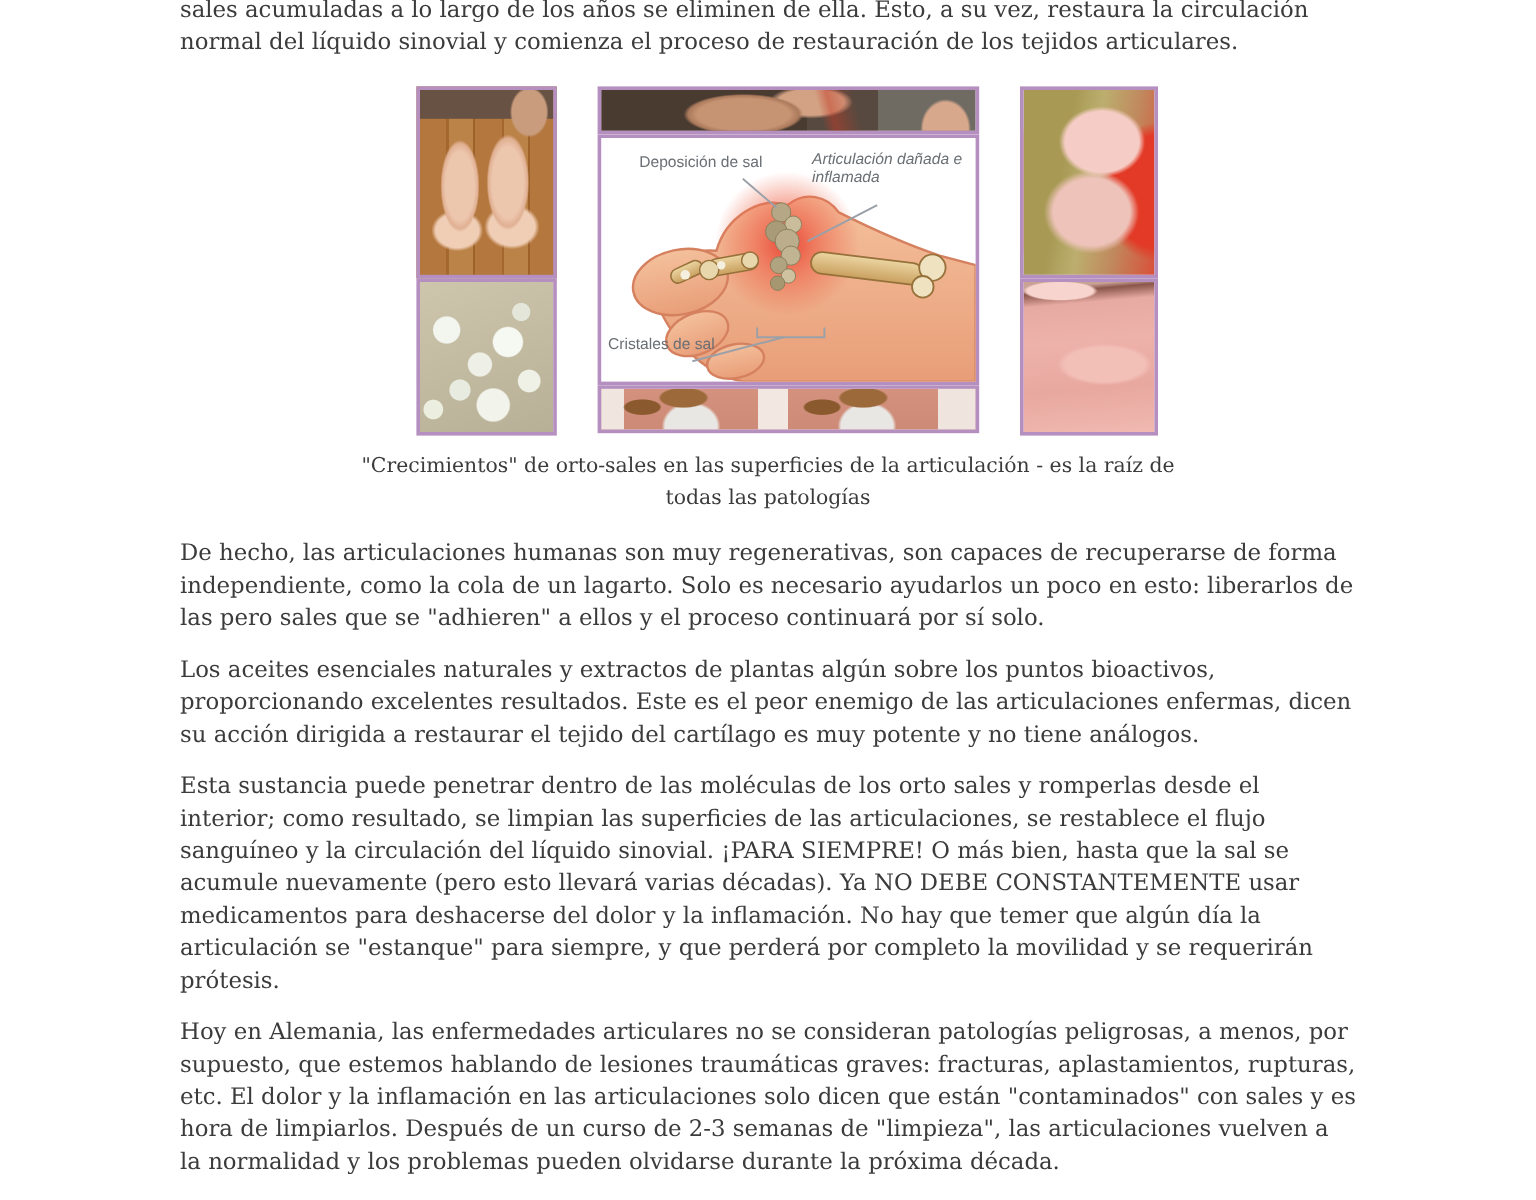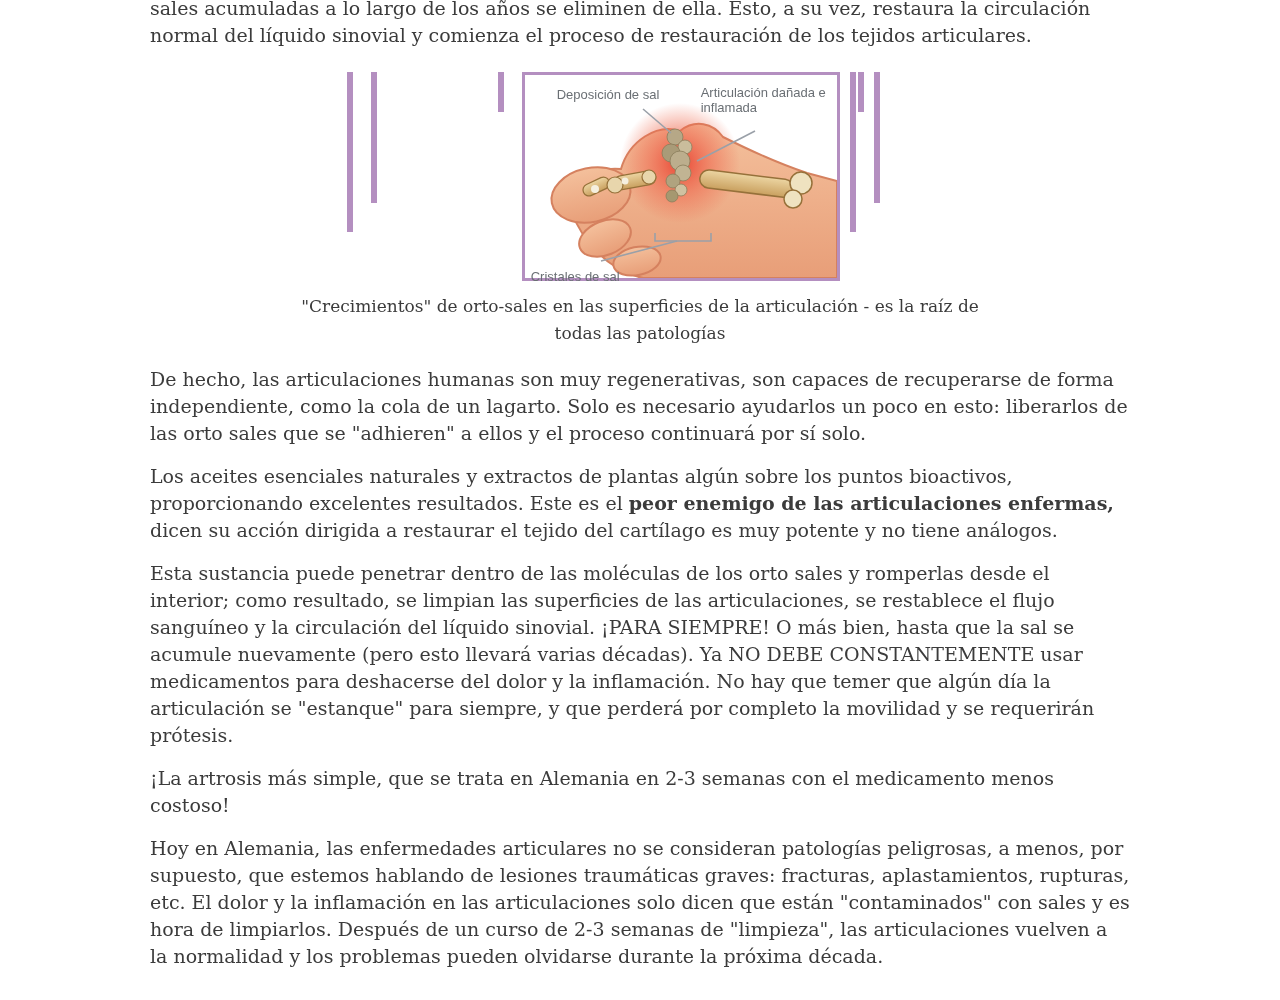--- a/index.html
+++ b/index.html
@@ -18,35 +18,36 @@
     width: 980px;
     margin: 0 auto;
   }
   .content p {
     font-size: 19px;
     line-height: 27px;
     margin: 0 0 16px 0;
     text-align: left;
   }
   p.intro { margin-top: -5px; }
-  .bold-seg { font-weight: bold; }
+  .bold-seg { font-weight: normal; }
 
   figure {
     margin: 23px 0 19px 0;
     padding: 0;
   }
   .collage {
     width: 650px;
     margin: 0 auto;
     display: flex;
     gap: 2px;
   }
   .col {
     display: flex;
-    gap: 18px;
+    flex-direction: column;
+    gap: 0;
     margin-left: 32px;
   }
   .col-left  { width: 165px; }
   .col-mid   { width: 318px; }
   .col-right { width: 163px; }
   .cell {
     box-sizing: border-box;
     border: 3px solid #b48fc0;
     background: #ddd;
   }
@@ -92,22 +93,22 @@
     background: #ffffff;
   }
   .diagram .dlabel {
     position: absolute;
     font-family: "Liberation Sans", sans-serif;
     font-size: 13px;
     line-height: 15px;
     color: #6a6f74;
   }
   .lbl-deposit  { left: 32px;  top: 12px; }
-  .lbl-damaged  { left: 176px; top: 10px; width: 128px; }
-  .lbl-crystals { left: 6px;   top: 194px; }
+  .lbl-damaged  { left: 176px; top: 10px; width: 128px; font-style: italic; }
+  .lbl-crystals { left: 6px;   top: 164px; }
   .knees {
     height: 40px;
     background:
       radial-gradient(ellipse 34px 14px at 22% 22%, #9c6a3a 0 55%, transparent 62%),
       radial-gradient(ellipse 26px 11px at 11% 45%, #8a5a2e 0 55%, transparent 62%),
       radial-gradient(ellipse 36px 30px at 24% 92%, #e9e7e3 0 60%, transparent 68%),
       radial-gradient(ellipse 34px 14px at 70% 22%, #9c6a3a 0 55%, transparent 62%),
       radial-gradient(ellipse 26px 11px at 59% 45%, #8a5a2e 0 55%, transparent 62%),
       radial-gradient(ellipse 36px 30px at 71% 92%, #e9e7e3 0 60%, transparent 68%),
       linear-gradient(90deg, #f1e6df 0 6%, transparent 6% 42%, #f3e8e1 42% 50%, transparent 50% 90%, #f0e5de 90%),
@@ -227,23 +228,22 @@
 
       <div class="col col-right">
         <div class="cell joint"></div>
         <div class="cell skin"></div>
       </div>
 
     </div>
     <figcaption>"Crecimientos" de orto-sales en las superficies de la articulación - es la raíz de todas las patologías</figcaption>
   </figure>
 
-  <p>De hecho, las articulaciones humanas son muy regenerativas, son capaces de recuperarse de forma independiente, como la cola de un lagarto. Solo es necesario ayudarlos un poco en esto: liberarlos de las orto sales que se "adhieren" a ellos y el proceso continuará por sí solo.</p>
+  <p>De hecho, las articulaciones humanas son muy regenerativas, son capaces de recuperarse de forma independiente, como la cola de un lagarto. Solo es necesario ayudarlos un poco en esto: liberarlos de las pero sales que se "adhieren" a ellos y el proceso continuará por sí solo.</p>
 
   <p><span>Los aceites esenciales naturales y extractos de plantas algún sobre los puntos bioactivos, proporcionando excelentes resultados. Este es el </span><span class="bold-seg">peor enemigo de las articulaciones enfermas,</span><span> dicen su acción dirigida a restaurar el tejido del cartílago es muy potente y no tiene análogos.</span></p>
 
   <p>Esta sustancia puede penetrar dentro de las moléculas de los orto sales y romperlas desde el interior; como resultado, se limpian las superficies de las articulaciones, se restablece el flujo sanguíneo y la circulación del líquido sinovial. ¡PARA SIEMPRE! O más bien, hasta que la sal se acumule nuevamente (pero esto llevará varias décadas). Ya NO DEBE CONSTANTEMENTE usar medicamentos para deshacerse del dolor y la inflamación. No hay que temer que algún día la articulación se "estanque" para siempre, y que perderá por completo la movilidad y se requerirán prótesis.</p>
 
-  <p>¡La artrosis más simple, que se trata en Alemania en 2-3 semanas con el medicamento menos costoso!</p>
 
   <p>Hoy en Alemania, las enfermedades articulares no se consideran patologías peligrosas, a menos, por supuesto, que estemos hablando de lesiones traumáticas graves: fracturas, aplastamientos, rupturas, etc. El dolor y la inflamación en las articulaciones solo dicen que están "contaminados" con sales y es hora de limpiarlos. Después de un curso de 2-3 semanas de "limpieza", las articulaciones vuelven a la normalidad y los problemas pueden olvidarse durante la próxima década.</p>
 
 </div>
 
 </body></html>

